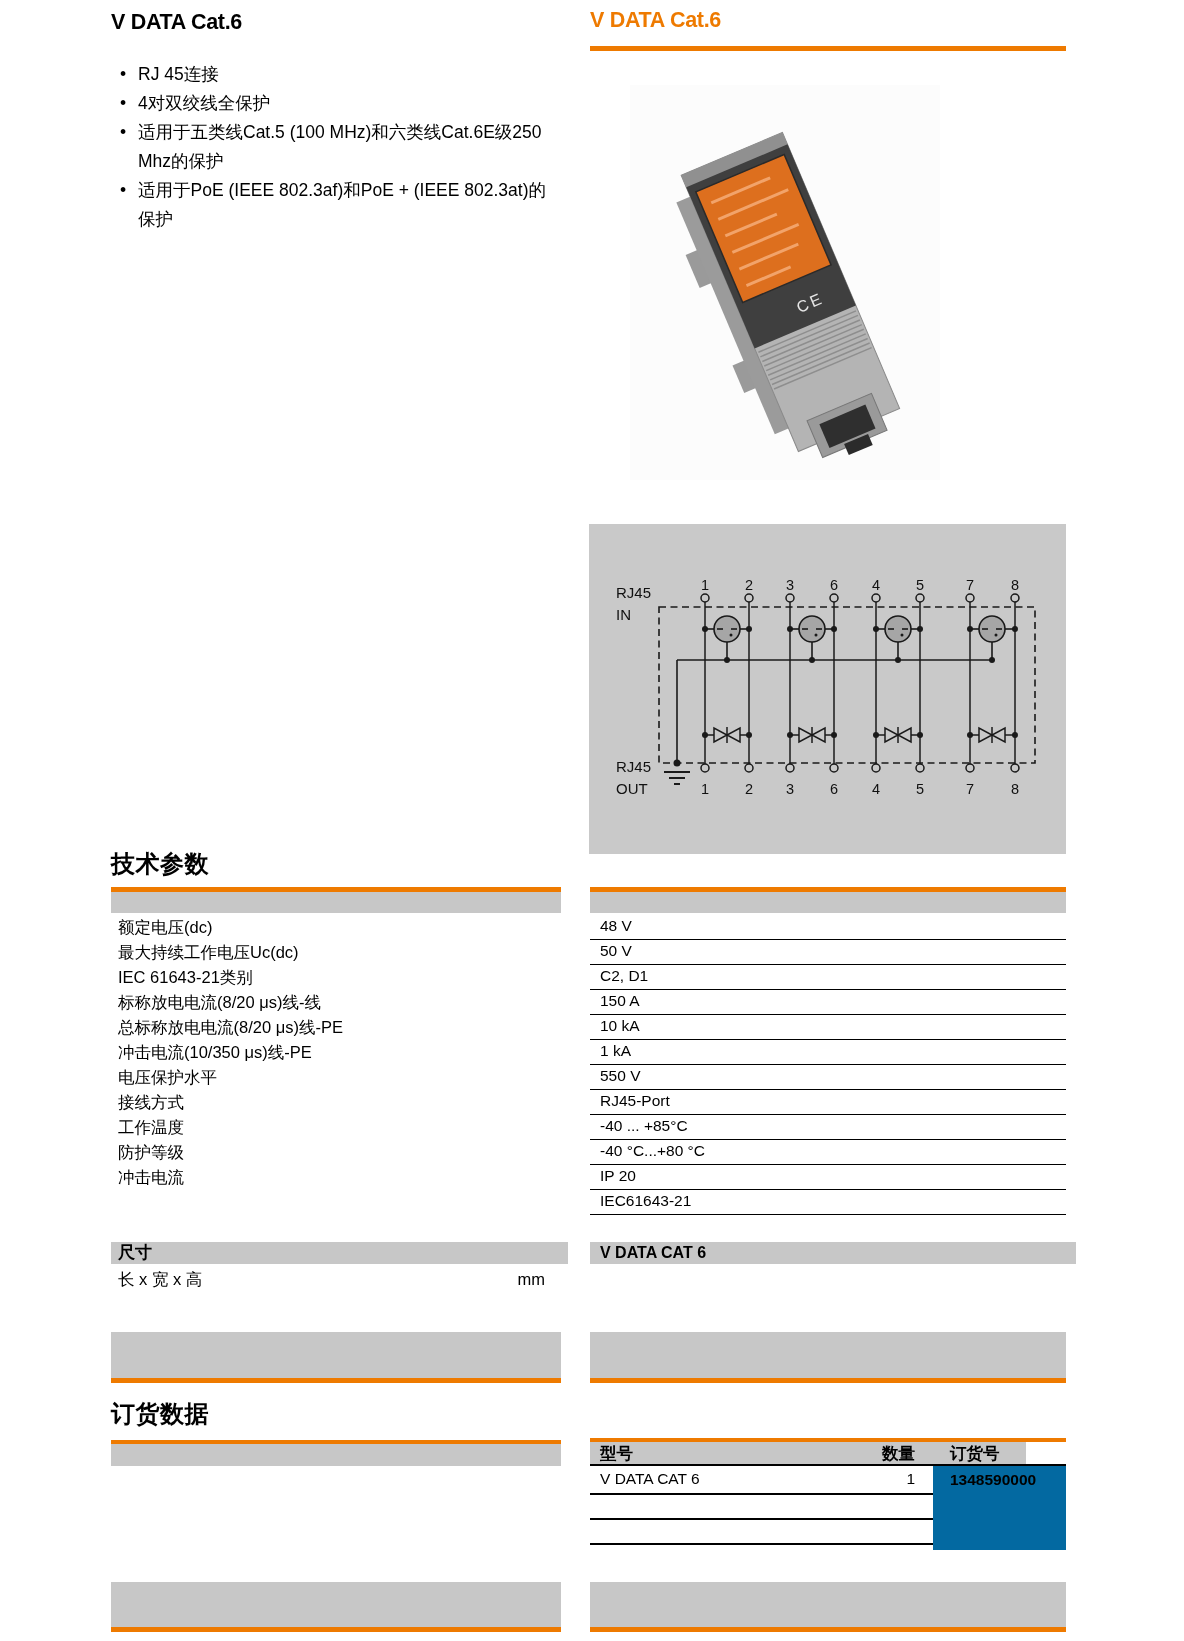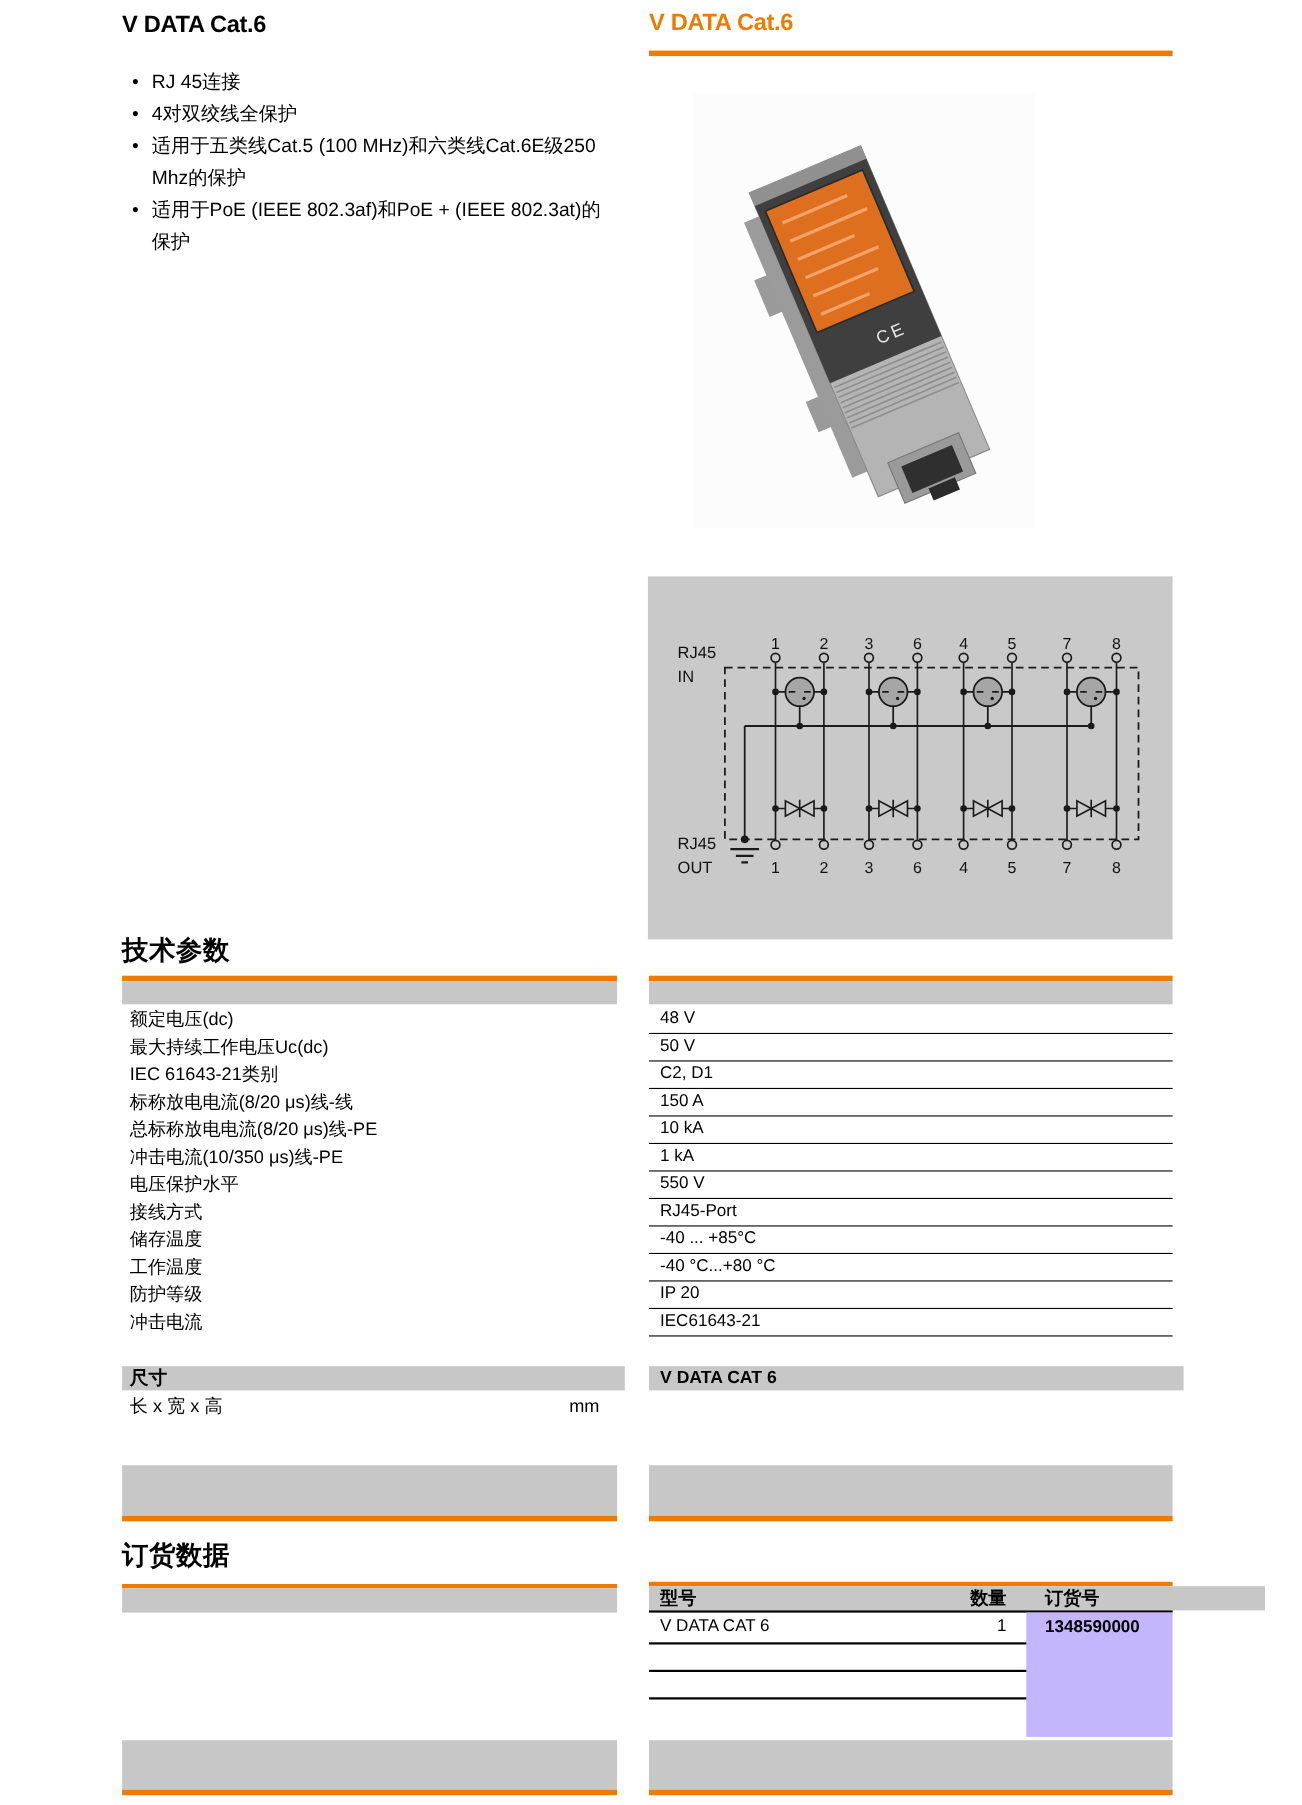--- a/index.html
+++ b/index.html
@@ -32,29 +32,29 @@
 
   .bar-label { line-height:22px; padding-left:7px; font-size:17px; font-weight:bold; white-space:nowrap; }
   .bar-label.right-col { padding-left:10px; font-size:16px; }
 
   .dim-row-left { position:absolute; left:111px; top:1267px; width:450px; height:26px; line-height:24px; font-size:16.5px; }
   .dim-row-left .lbl { padding-left:7px; }
   .dim-row-left .unit { position:absolute; right:16px; top:0; }
   .dim-row-right { position:absolute; left:590px; top:1267px; width:476px; height:26px; line-height:24px;
     box-sizing:border-box; border-bottom:1.5px solid #000; padding-left:10px; font-size:15.5px; }
 
-  .ord-header { position:absolute; left:590px; top:1442px; width:560px; height:22px; background:#C7C7C7;
+  .ord-header { position:absolute; left:590px; top:1442px; width:436px; height:22px; background:#C7C7C7;
     font-size:16.5px; font-weight:bold; line-height:22px; }
   .ord-header .c-model { position:absolute; left:10px; top:0; }
   .ord-header .c-qty { position:absolute; left:0; top:0; width:325px; text-align:right; }
   .ord-header .c-ordno { position:absolute; left:360px; top:0; }
   .ord-row1 { position:absolute; left:590px; top:1466px; width:343px; height:27px; line-height:26px; font-size:15.5px; }
   .ord-row1 .c-model { position:absolute; left:10px; top:0; white-space:nowrap; }
   .ord-row1 .c-qty { position:absolute; left:0; top:0; width:325px; text-align:right; }
-  .ord-ordercell { position:absolute; left:933px; top:1466px; width:133px; height:113px; background:#c4b5fd; }
+  .ord-ordercell { position:absolute; left:933px; top:1466px; width:133px; height:84px; background:#0369a1; }
   .ord-ordercell .no { display:block; padding-left:17px; line-height:27px; font-size:15.5px; font-weight:bold; white-space:nowrap; }
 
   svg text { font-family:"Liberation Sans", sans-serif; }
 </style>
 </head>
 <body>
 
 <div class="page">
 
   <div class="h-title" style="left:111px; top:10px;">V DATA Cat.6</div>
@@ -280,21 +280,20 @@
 
   <div class="spec-labels">
     <div>额定电压(dc)</div>
     <div>最大持续工作电压Uc(dc)</div>
     <div>IEC 61643-21类别</div>
     <div>标称放电电流(8/20 μs)线-线</div>
     <div>总标称放电电流(8/20 μs)线-PE</div>
     <div>冲击电流(10/350 μs)线-PE</div>
     <div>电压保护水平</div>
     <div>接线方式</div>
-    <div>储存温度</div>
     <div>工作温度</div>
     <div>防护等级</div>
     <div>冲击电流</div>
   </div>
   <div class="spec-values">
     <div>48 V</div>
     <div>50 V</div>
     <div>C2, D1</div>
     <div>150 A</div>
     <div>10 kA</div>

